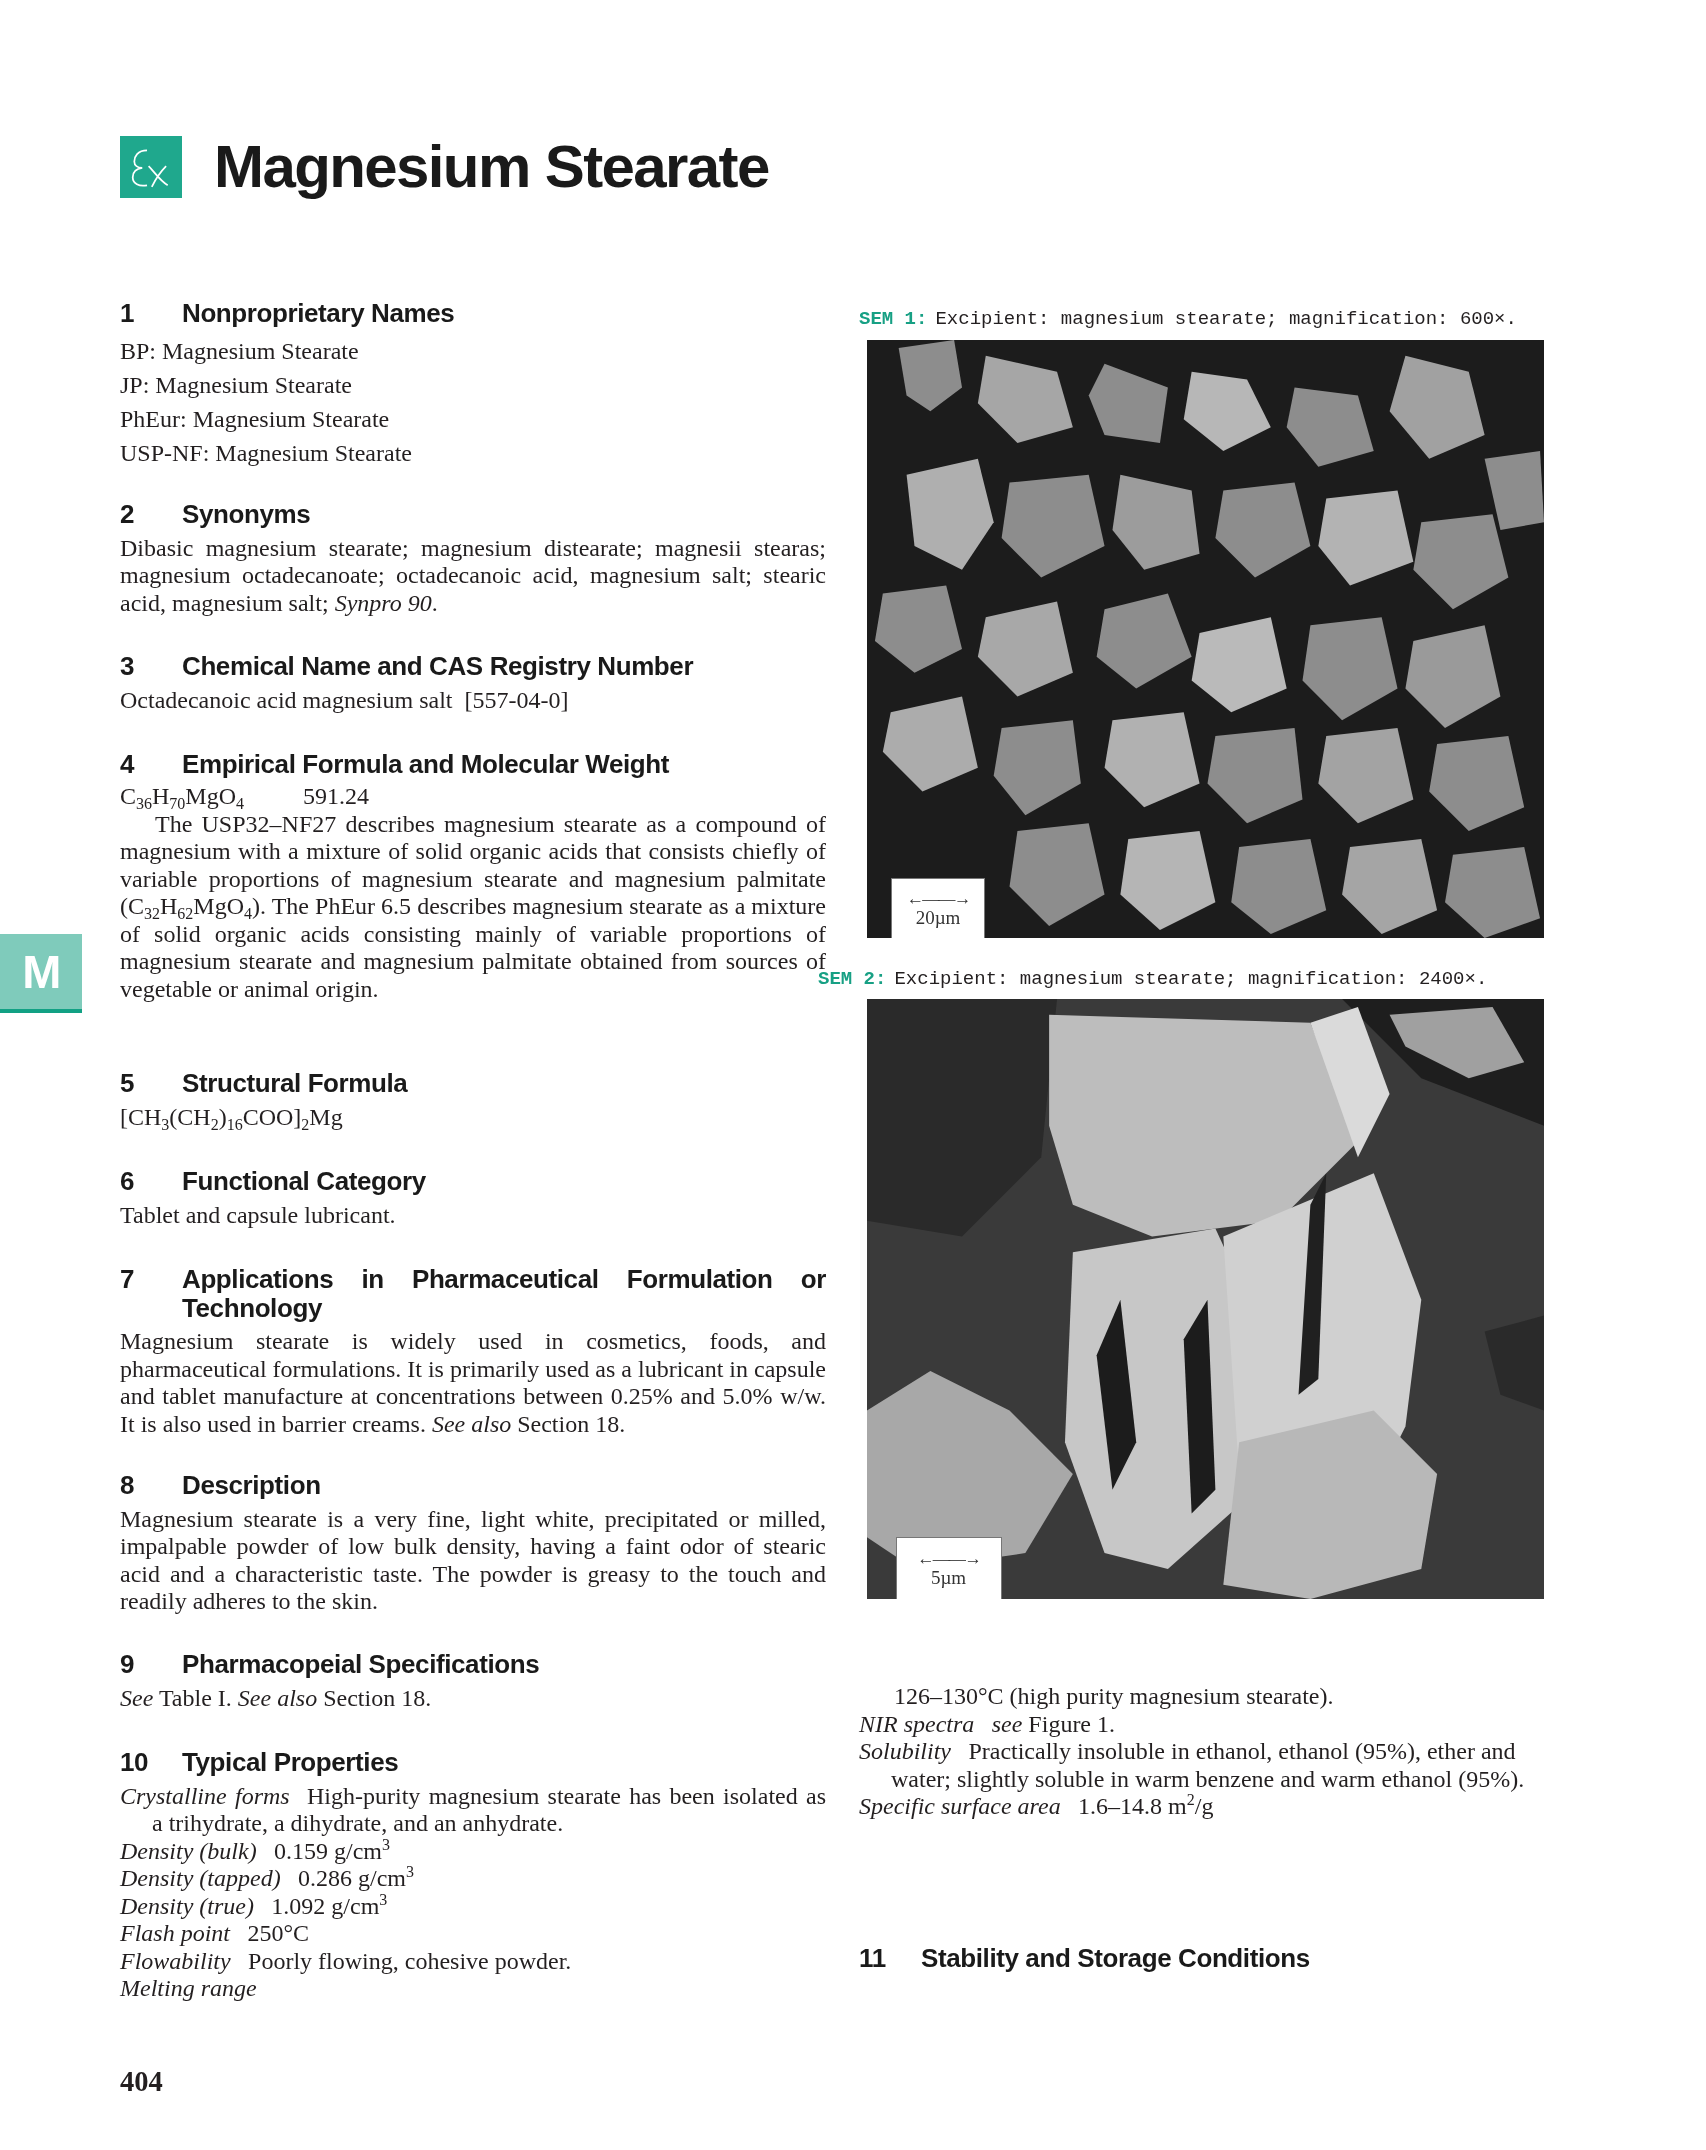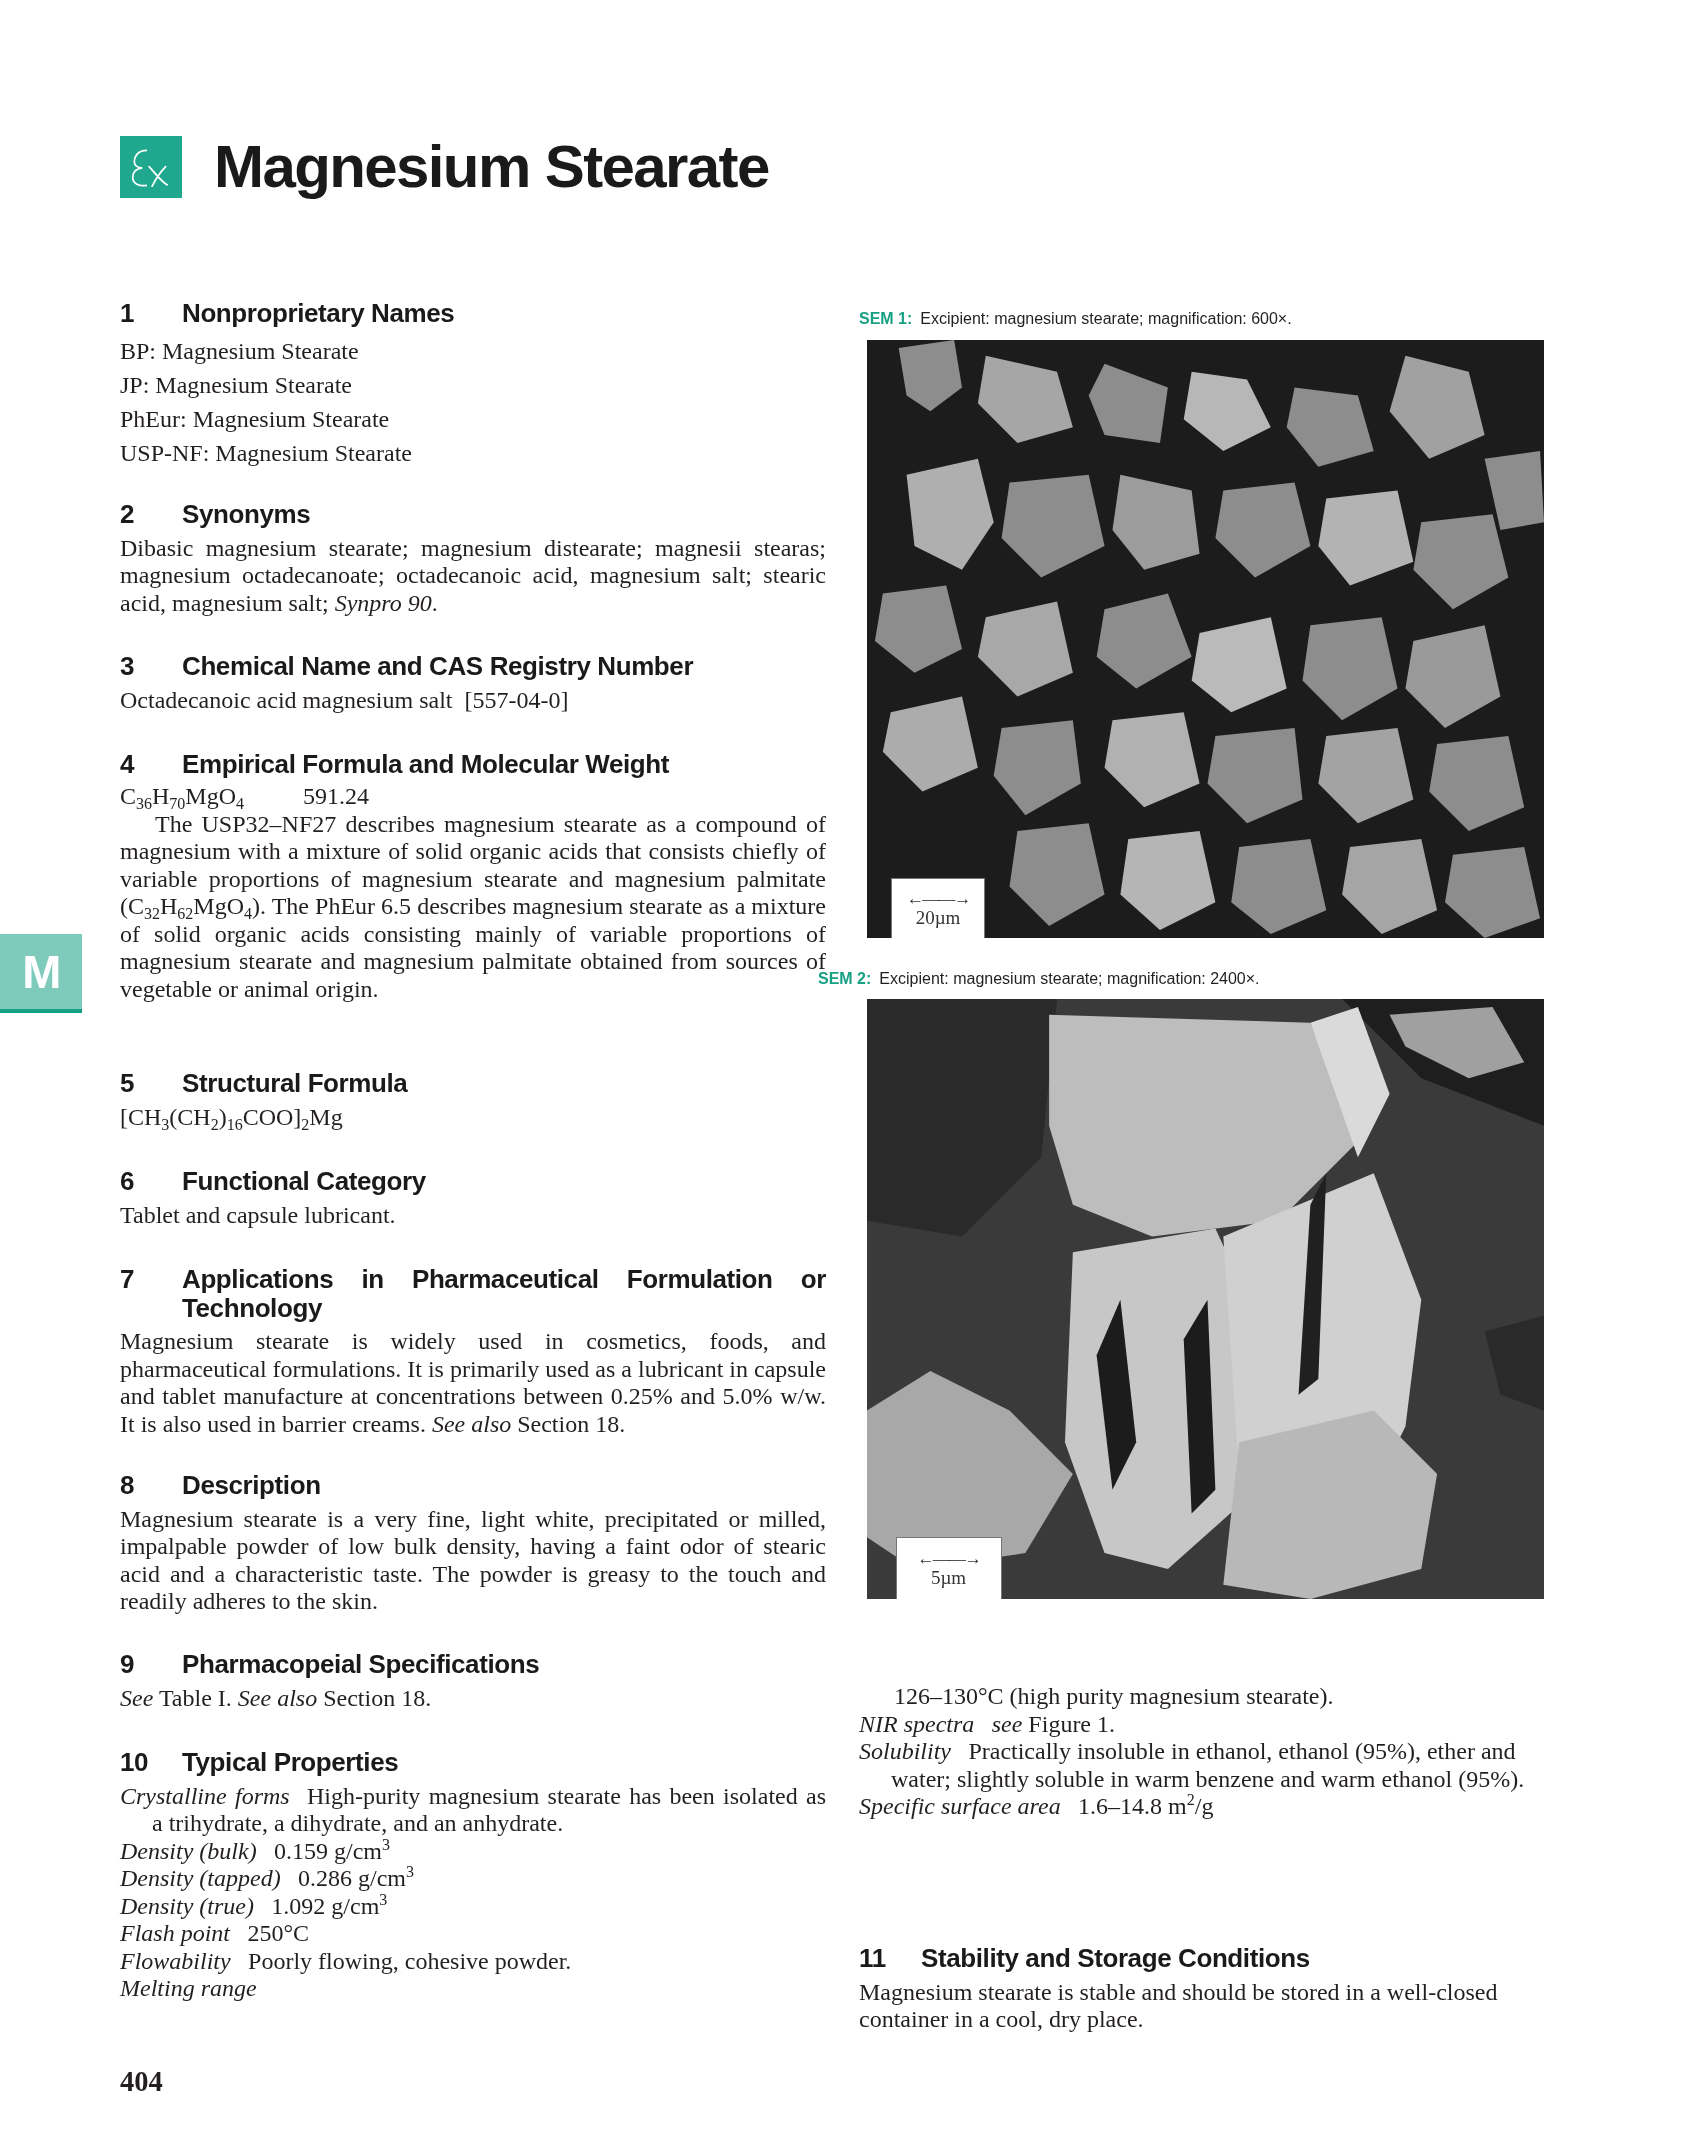--- a/index.html
+++ b/index.html
@@ -20,21 +20,21 @@
   .p { font-family:"Liberation Serif", serif; font-size:24px; line-height:27.5px; color:#231f20; }
   .p.j { text-align:justify; }
   .p .ind { display:inline-block; width:35px; }
   .p sub { font-size:16px; line-height:0; vertical-align:-4.7px; }
   .p sup { font-size:16px; line-height:0; vertical-align:9.5px; }
   .it { font-style:italic; }
   .hang { padding-left:32px; text-indent:-32px; }
   .prop { display:block; }
   .prop .k { font-style:italic; margin-right:17.4px; }
 
-  .caption { font-family:Liberation Sans, sans-serif; font-size:16px; line-height:24px; color:#231f20; }
+  .caption { font-family:Liberation Mono, monospace; font-size:19px; line-height:24px; color:#231f20; }
   .caption .tag { color:#17a084; font-weight:bold; margin-right:8px; }
 
   .sem { position:absolute; overflow:hidden; }
   .sem1 { left:867px; top:340px; width:677px; height:598px; background:#1b1b1b; }
   .sem2 { left:867px; top:999px; width:677px; height:600px; background:#3c3c3c; }
   .sem svg { width:100%; height:100%; display:block; }
   .scalebar { position:absolute; background:#ffffff; border:0.8px solid #777; font-family:"Liberation Serif", serif; color:#333; text-align:center; }
   .scalebar .arrow { display:block; font-size:17.4px; line-height:19px; letter-spacing:-1.6px; }
   .scalebar .lbl { display:block; font-size:19px; line-height:20.6px; }
 
@@ -243,15 +243,14 @@
     <div class="prop hang"><span class="k">Solubility</span><span>Practically insoluble in ethanol, ethanol (95%), ether and water; slightly soluble in warm benzene and warm ethanol (95%).</span></div>
     <div class="prop"><span class="k">Specific surface area</span><span>1.6–14.8 m</span><sup>2</sup><span>/g</span></div>
   </div>
 </div>
 
 <div class="sec right" style="top:1944px;">
   <div class="h">
     <span class="num">11</span>
     <span class="lbl">Stability and Storage Conditions</span>
   </div>
-  <div class="p" style="margin-top:6.3px;">Magnesium stearate is stable and should be stored in a well-closed container in a cool, dry place.</div>
 </div>
 
 
 </body></html>

